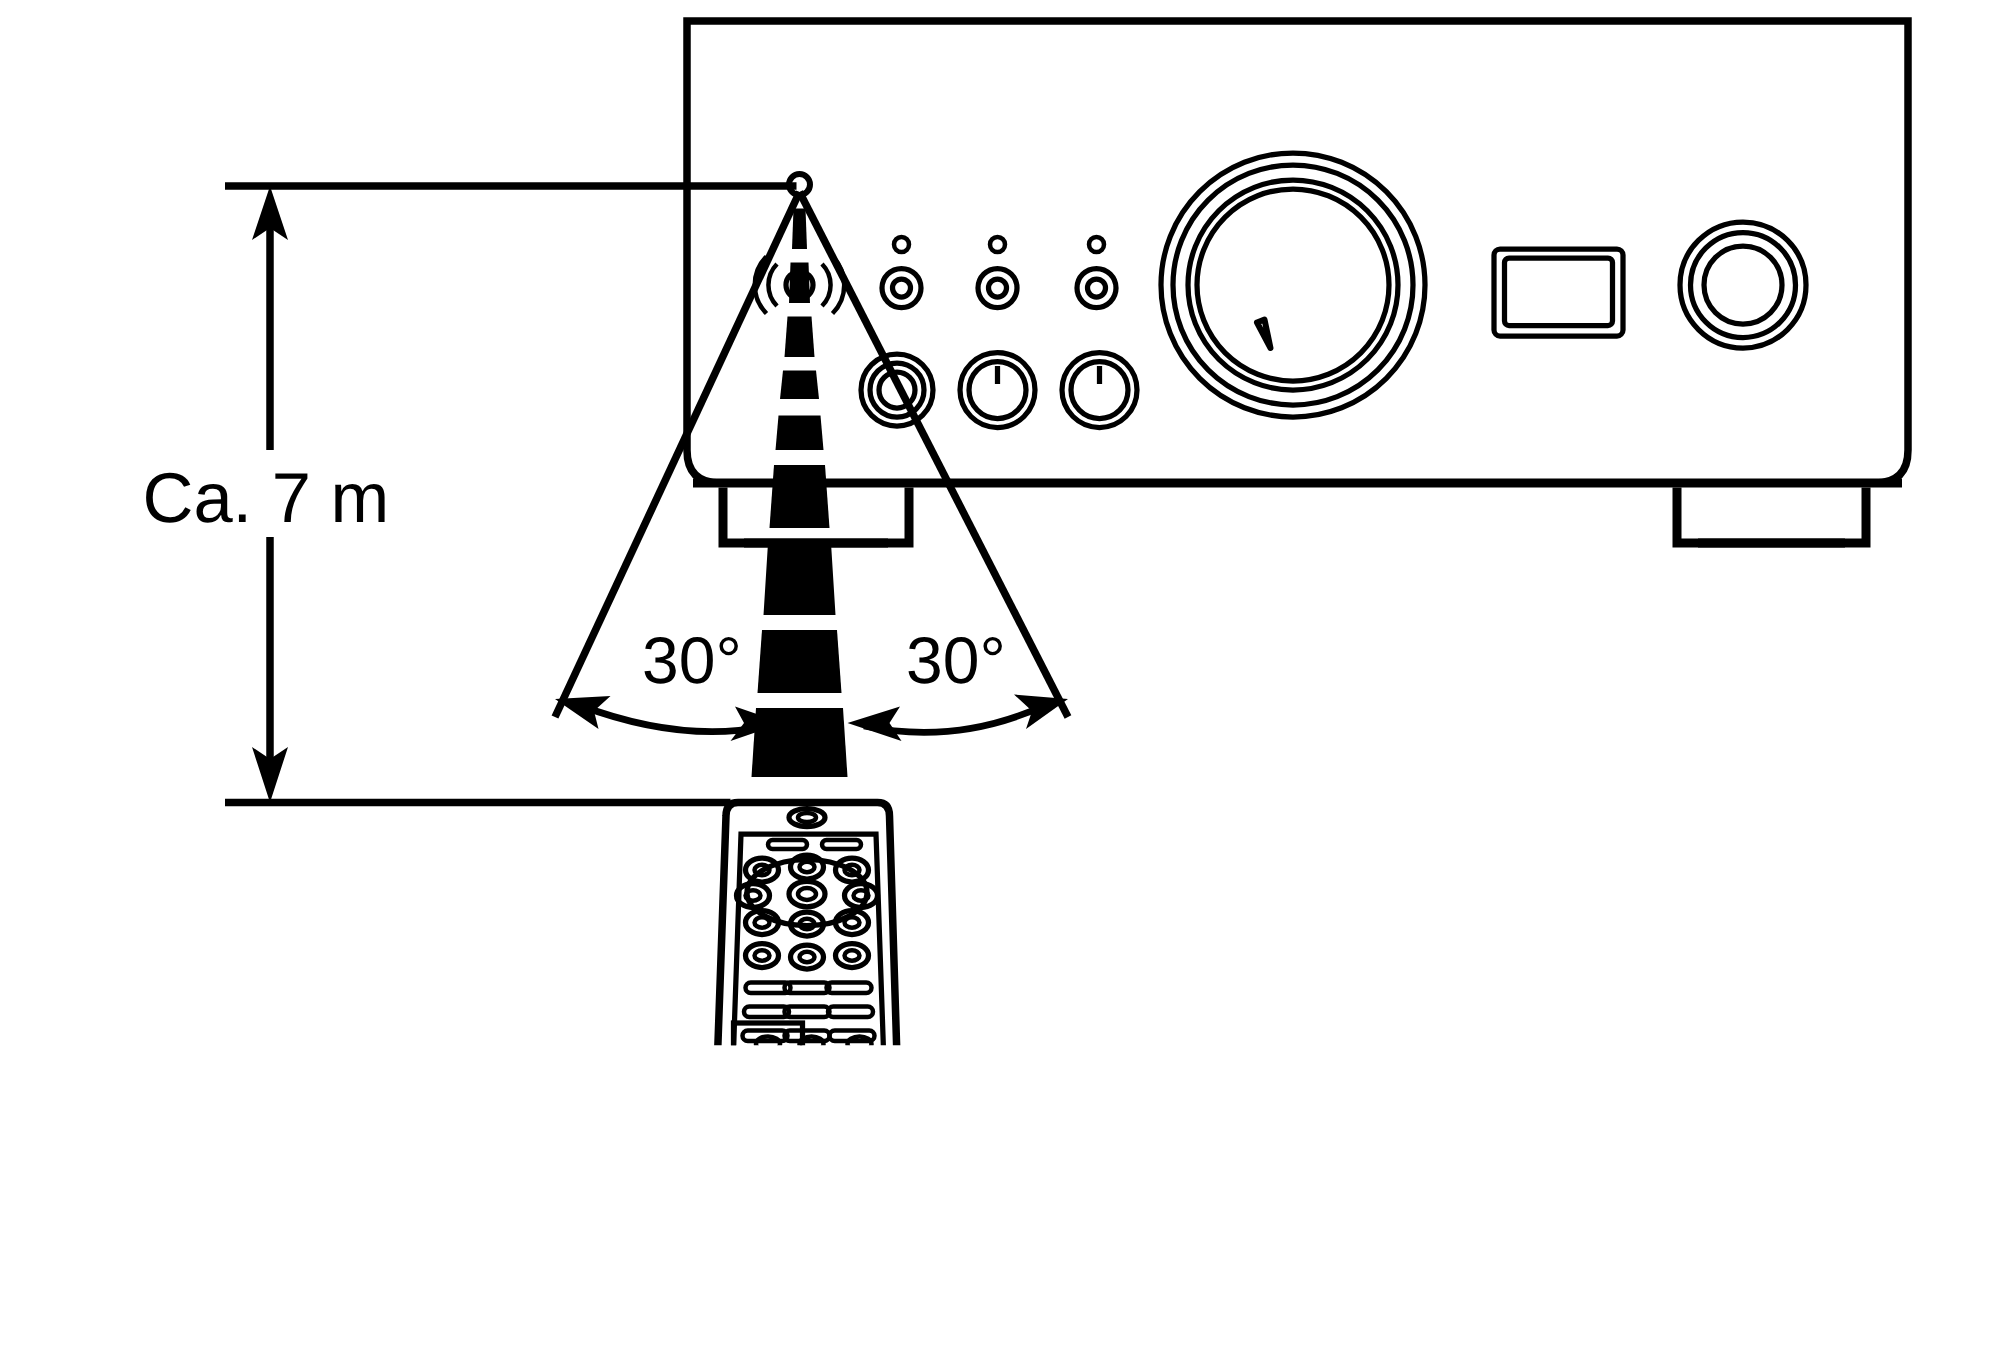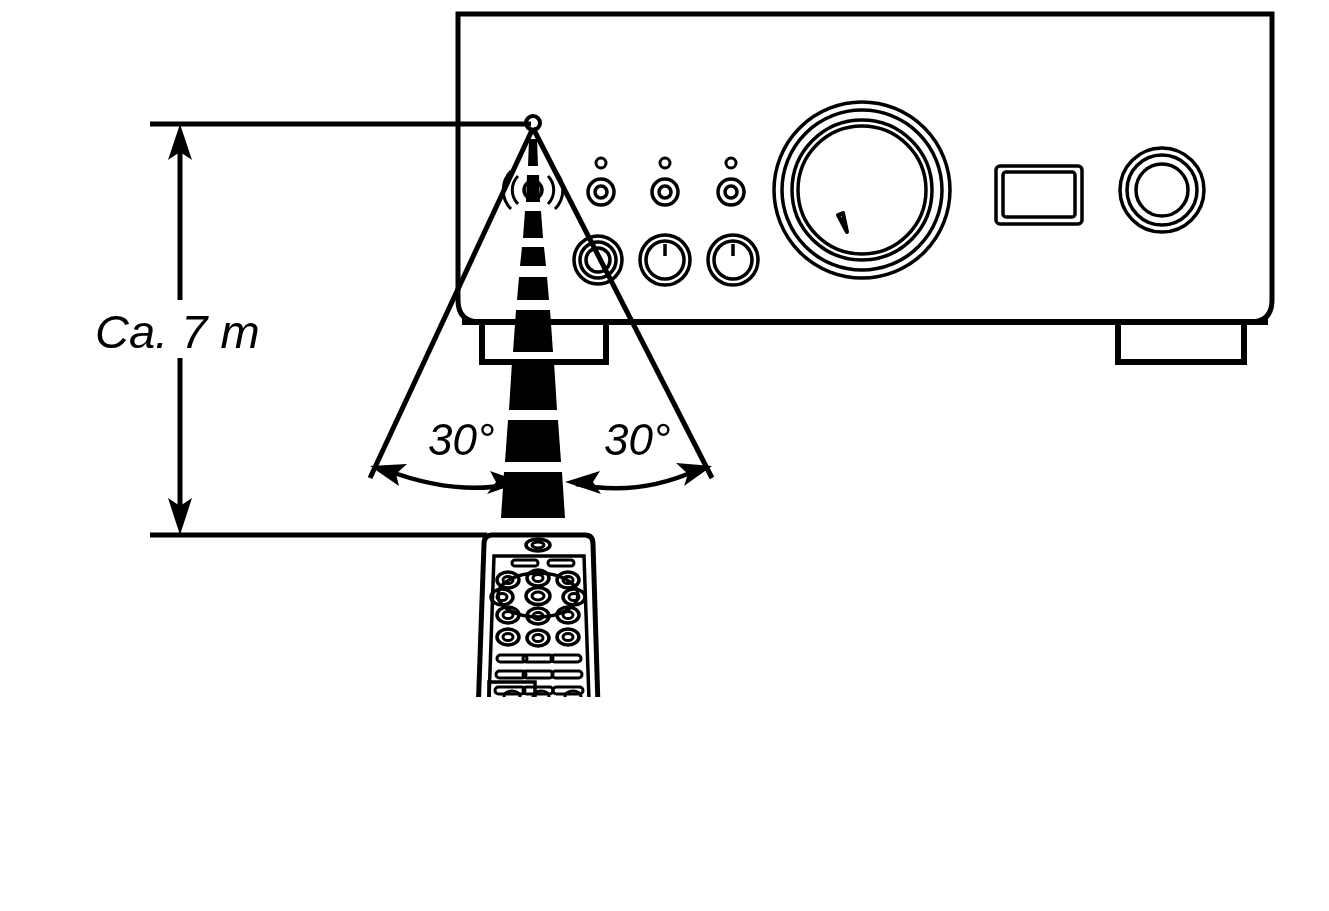--- a/index.html
+++ b/index.html
@@ -9,21 +9,20 @@
   }
   body {
     font-family: "Liberation Sans", sans-serif;
   }
   #stage {
     position: relative;
     width: 1329px;
     height: 697px;
     background: #ffffff;
     overflow: hidden;
-    font-style: italic;
   }
   #figure {
     display: block;
     width: 1329px;
     height: 911px;
   }
   .ink {
     fill: none;
     stroke: #000000;
     stroke-linecap: butt;

